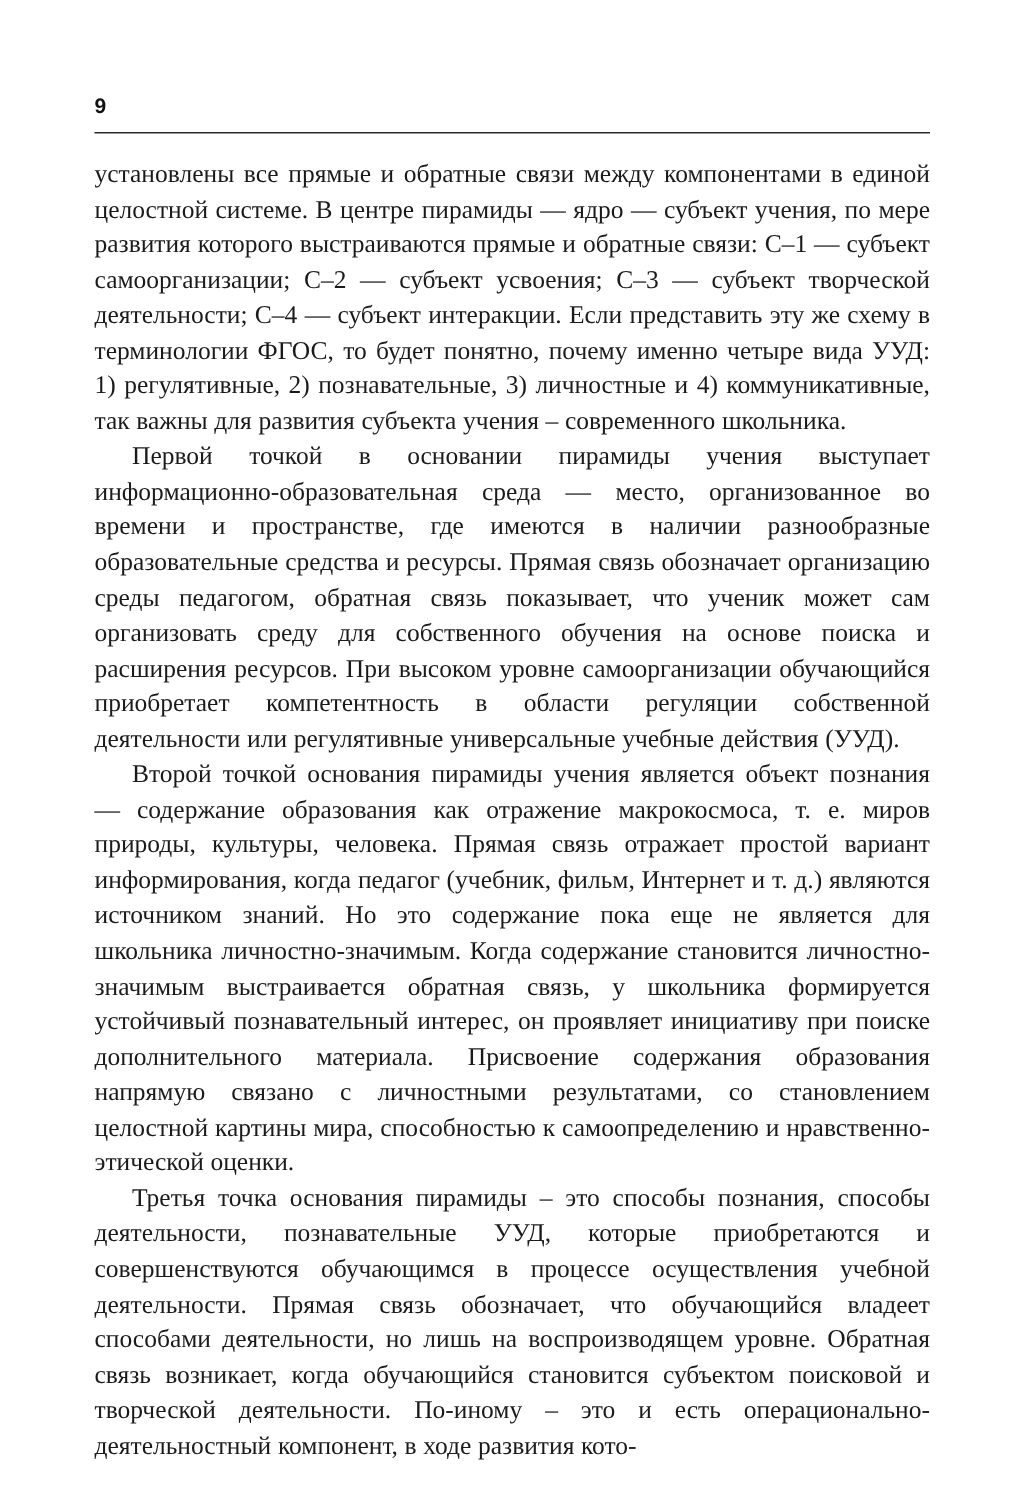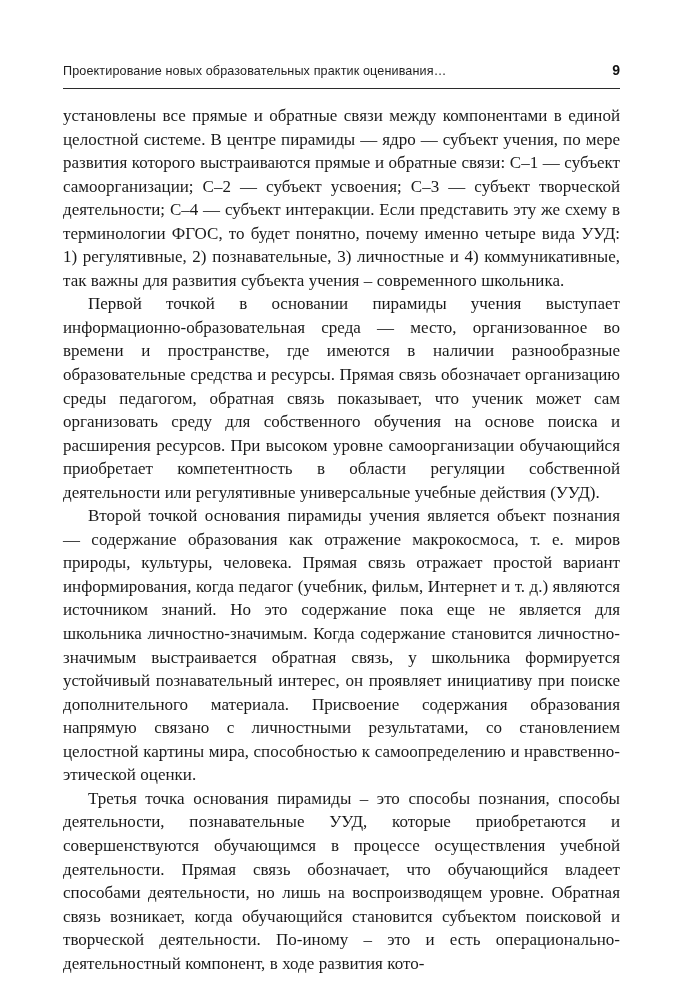--- a/index.html
+++ b/index.html
@@ -92,21 +92,20 @@
     width: 100%;
   }
   p.para.no-stretch::after { content: none; }
 </style>
 </head>
 <body style="color: rgb(26, 26, 26);">
 
 <div class="page" style="background: rgb(255, 255, 255);">
 
   <header class="running-head">
-    <span class="rh-title">Проектирование новых образовательных практик оценивания…</span>
     <span class="rh-folio">9</span>
   </header>
 
   <div class="head-rule" style="background: rgb(43, 43, 43);"></div>
 
   <main class="text-column">
     <p class="para no-stretch" id="p1"><span>установлены все прямые и обратные связи между компонентами в единой целостной системе. В центре пирамиды — ядро — субъект учения, по мере развития которого выстраиваются прямые и обратные связи: С–1 — субъект самоорганизации; С–2 — субъект усвоения; С–3 — субъект творческой деятельности; С–4 — субъект интеракции. Если представить эту же схему в терминологии ФГОС, то будет понятно, почему именно четыре вида УУД: 1) регулятивные, 2) познавательные, 3) личностные и 4) коммуникативные, так важны для развития субъекта учения – современного школьника.</span></p>
     <p class="para indent no-stretch" id="p2"><span>Первой точкой в основании пирамиды учения выступает </span><span class="it">информационно-образовательная среда</span><span> — место, организованное во времени и пространстве, где имеются в наличии разнообразные образовательные средства и ресурсы. Прямая связь обозначает организацию среды педагогом, обратная связь показывает, что ученик может сам организовать среду для собственного обучения на основе поиска и расширения ресурсов. При высоком уровне самоорганизации обучающийся приобретает компетентность в области регуляции собственной деятельности или регулятивные универсальные учебные действия (УУД).</span></p>
     <p class="para indent no-stretch" id="p3"><span>Второй точкой основания пирамиды учения является объект познания — </span><span class="it">содержание образования</span><span> как отражение макрокосмоса, т. е. миров природы, культуры, человека. Прямая связь отражает простой вариант информирования, когда педагог (учебник, фильм, Интернет и т. д.) являются источником знаний. Но это содержание пока еще не является для школьника личностно-значимым. Когда содержание становится личностно-значимым выстраивается обратная связь, у школьника формируется устойчивый познавательный интерес, он проявляет инициативу при поиске дополнительного материала. Присвоение содержания образования напрямую связано с личностными результатами, со становлением целостной картины мира, способностью к самоопределению и нравственно-этической оценки.</span></p>
     <p class="para indent no-stretch" id="p4"><span>Третья точка основания пирамиды – это </span><span class="it">способы познания, способы деятельности,</span><span> познавательные УУД, которые приобретаются и совершенствуются обучающимся в процессе осуществления учебной деятельности. Прямая связь обозначает, что обучающийся владеет способами деятельности, но лишь на воспроизводящем уровне. Обратная связь возникает, когда обучающийся становится субъектом поисковой и творческой деятельности. По-иному – это и есть операционально-деятельностный компонент, в ходе развития кото-</span></p>

